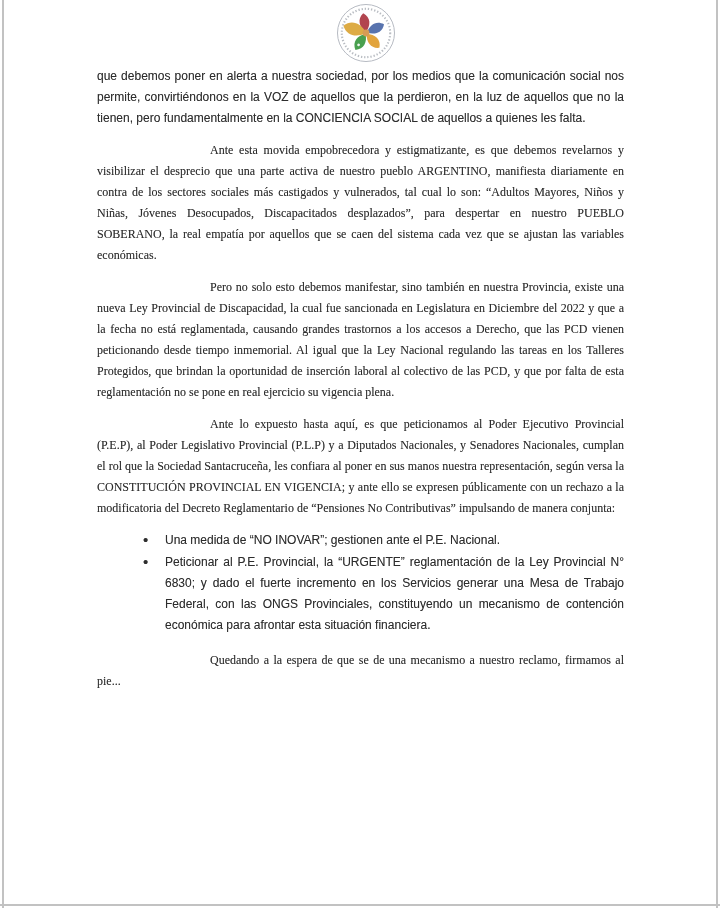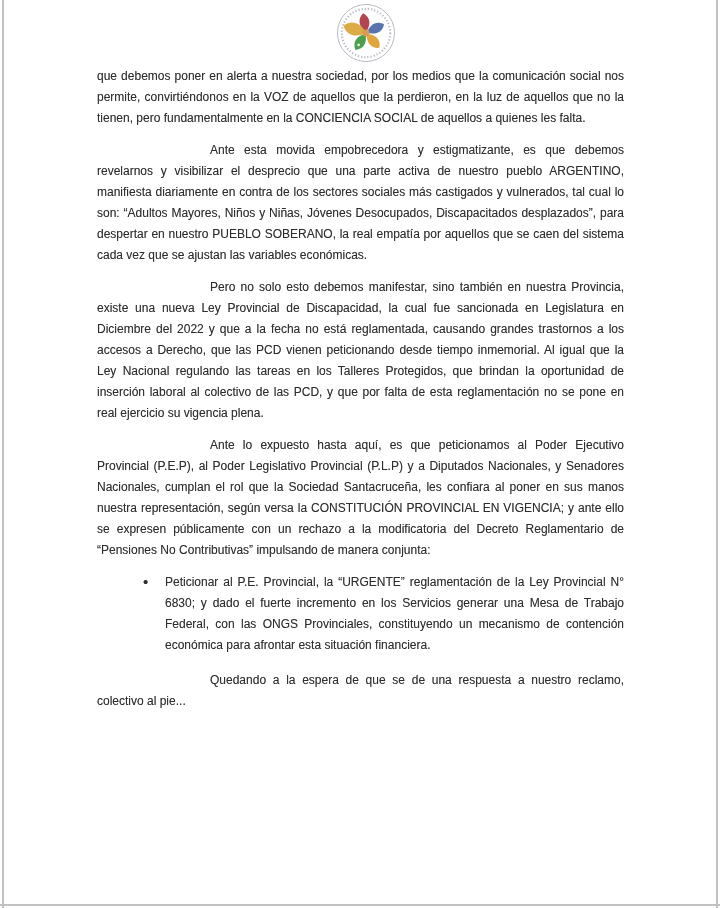--- a/index.html
+++ b/index.html
@@ -29,21 +29,21 @@
     top: 66px;
     left: 97px;
     width: 527px;
     color: #2d2d2d;
     font-size: 12px;
     line-height: 21px;
     text-align: justify;
     text-shadow: 0 0 0.5px rgba(30,30,30,0.35);
   }
   .doc-body p { margin: 0 0 11px 0; }
-  p.indent { text-indent: 113px; }
+  p.indent { text-indent: 113px; font-family: Liberation Serif, serif; }
 
   ul.bullet-list {
     list-style: none;
     margin: 3px 0 11px 0;
     padding: 0;
   }
   ul.bullet-list li {
     position: relative;
     padding-left: 68px;
     text-align: justify;
@@ -93,17 +93,18 @@
   </svg>
 </div>
 
 <div class="doc-body">
   <p>que debemos poner en alerta a nuestra sociedad, por los medios que la comunicación social nos permite, convirtiéndonos en la VOZ de aquellos que la perdieron, en la luz de aquellos que no la tienen, pero fundamentalmente en la CONCIENCIA SOCIAL de aquellos a quienes les falta.</p>
   <p class="indent">Ante esta movida empobrecedora y estigmatizante, es que debemos revelarnos y visibilizar el desprecio que una parte activa de nuestro pueblo ARGENTINO, manifiesta diariamente en contra de los sectores sociales más castigados y vulnerados, tal cual lo son: “Adultos Mayores, Niños y Niñas, Jóvenes Desocupados, Discapacitados desplazados”, para despertar en nuestro PUEBLO SOBERANO, la real empatía por aquellos que se caen del sistema cada vez que se ajustan las variables económicas.</p>
   <p class="indent">Pero no solo esto debemos manifestar, sino también en nuestra Provincia, existe una nueva Ley Provincial de Discapacidad, la cual fue sancionada en Legislatura en Diciembre del 2022 y que a la fecha no está reglamentada, causando grandes trastornos a los accesos a Derecho, que las PCD vienen peticionando desde tiempo inmemorial. Al igual que la Ley Nacional regulando las tareas en los Talleres Protegidos, que brindan la oportunidad de inserción laboral al colectivo de las PCD, y que por falta de esta reglamentación no se pone en real ejercicio su vigencia plena.</p>
   <p class="indent">Ante lo expuesto hasta aquí, es que peticionamos al Poder Ejecutivo Provincial (P.E.P), al Poder Legislativo Provincial (P.L.P) y a Diputados Nacionales, y Senadores Nacionales, cumplan el rol que la Sociedad Santacruceña, les confiara al poner en sus manos nuestra representación, según versa la CONSTITUCIÓN PROVINCIAL EN VIGENCIA; y ante ello se expresen públicamente con un rechazo a la modificatoria del Decreto Reglamentario de “Pensiones No Contributivas” impulsando de manera conjunta:</p>
 
   <ul class="bullet-list">
+    <li><span>Una medida de “NO INOVAR”; gestionen ante el P.E. Nacional.</span></li>
     <li><span>Peticionar al P.E. Provincial, la “URGENTE” reglamentación de la Ley Provincial N° 6830; y dado el fuerte incremento en los Servicios generar una Mesa de Trabajo Federal, con las ONGS Provinciales, constituyendo un mecanismo de contención económica para afrontar esta situación financiera.</span></li>
   </ul>
 
-  <p class="indent closing">Quedando a la espera de que se de una respuesta a nuestro reclamo, colectivo al pie...</p>
+  <p class="indent closing">Quedando a la espera de que se de una mecanismo a nuestro reclamo, firmamos al pie...</p>
 </div>
 
 </body></html>

